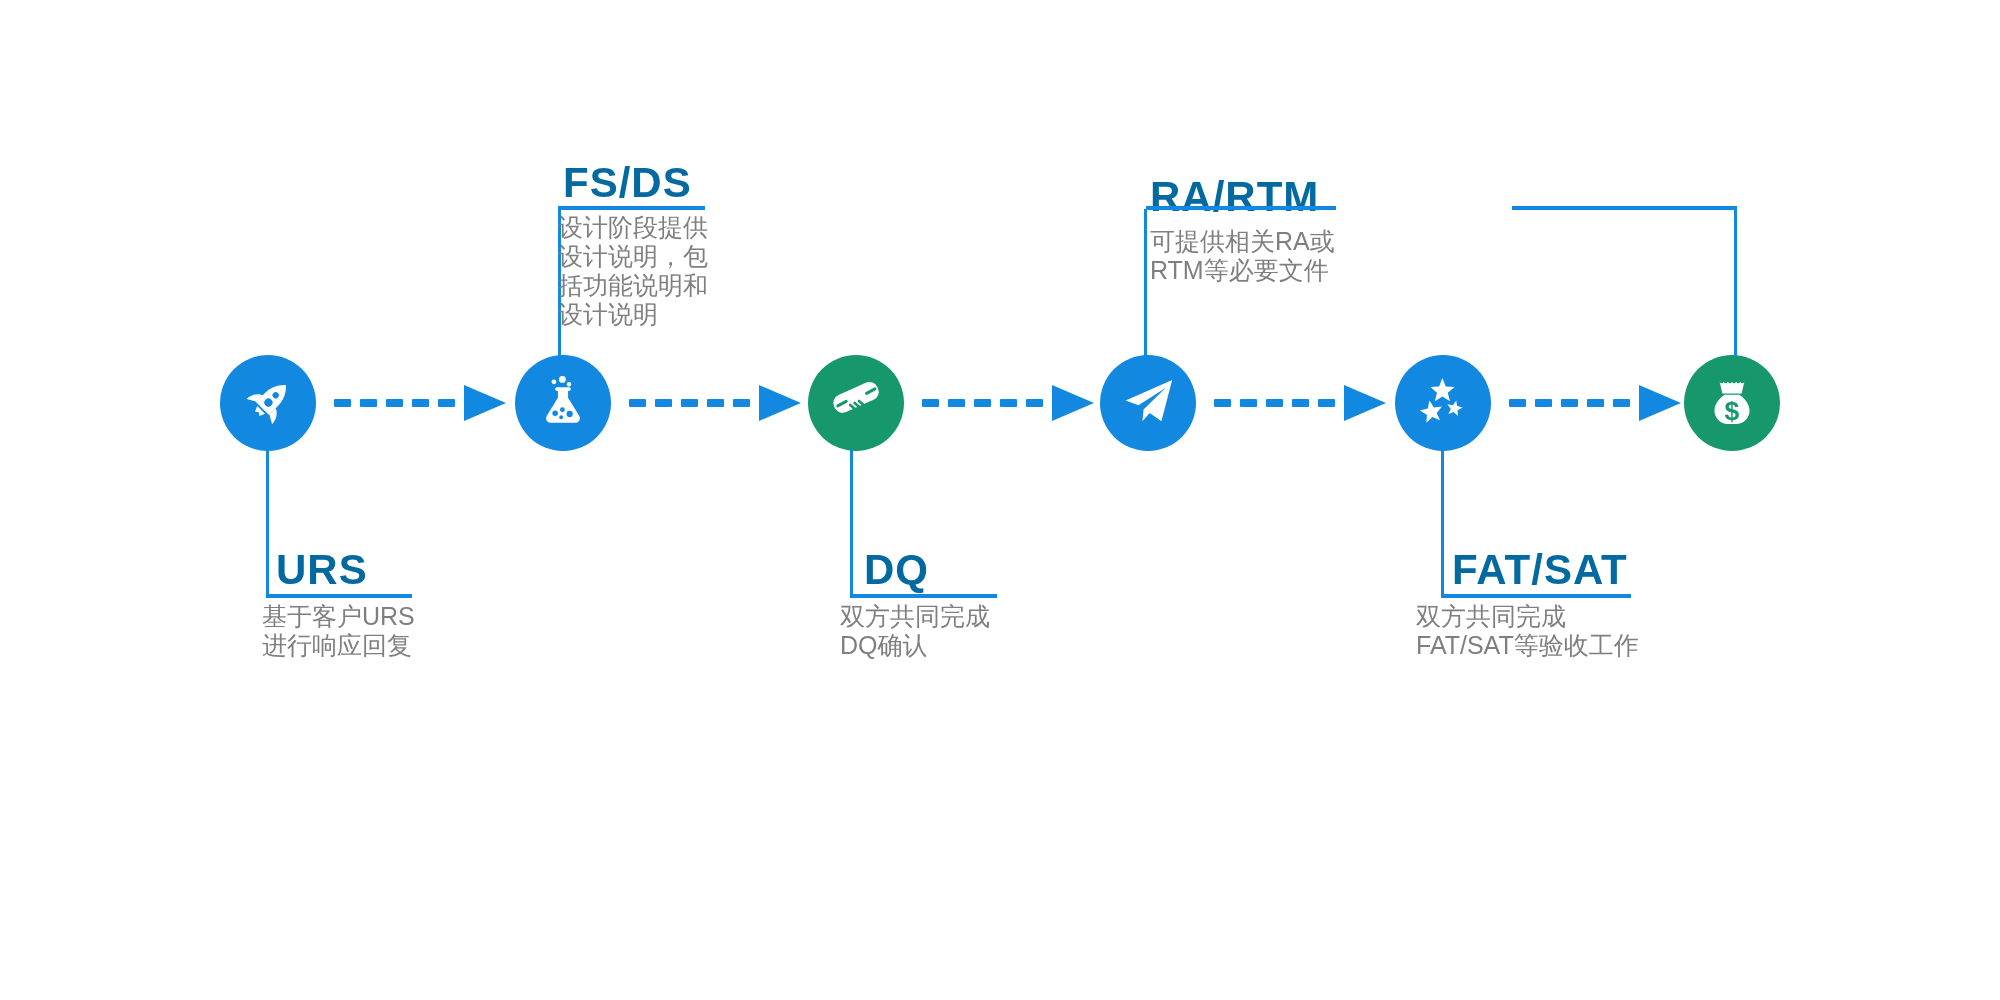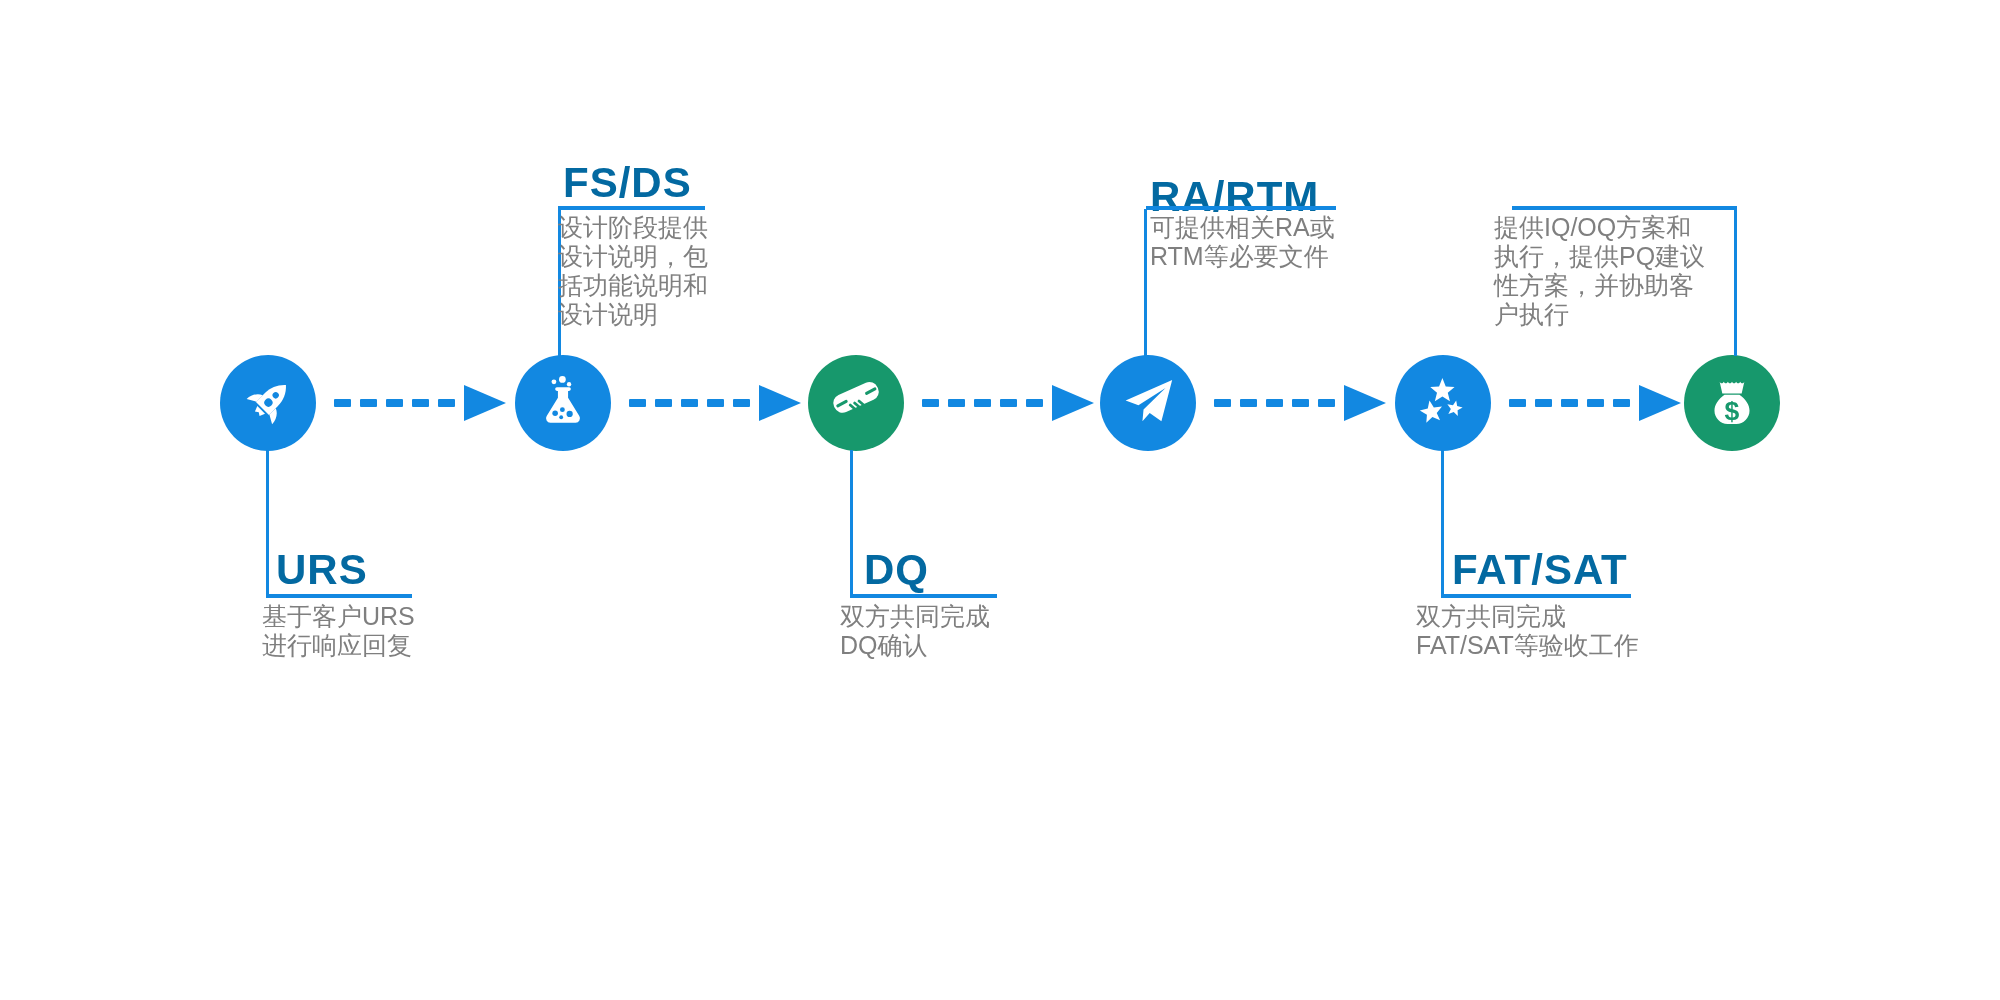--- a/index.html
+++ b/index.html
@@ -122,21 +122,21 @@
   </div>
 
   <div class="circle" style="left: 1100px; top: 355px; background: rgb(18, 136, 225);">
     <svg width="58" height="58" viewBox="0 0 48 48">
       <path fill="#ffffff" d="M44 5 5.5 22l10.6 3.9L38.5 11.5 20.3 29.4l-.9 9.6 6-6.7 9.7 6.8z"></path>
     </svg>
   </div>
   <div class="vline" style="left:1144px;top:209px;height:147px"></div>
   <div class="title" style="left:1150px;top:176px">RA/RTM</div>
   <div class="underline" style="left:1146px;top:206px;width:190px"></div>
-  <div class="desc" style="left:1150px;top:213px;width:188px">可提供相关RA或
+  <div class="desc" style="left:1150px;top:227px;width:188px">可提供相关RA或
 RTM等必要文件</div>
 
   <div class="arrow" style="left:1214px">
     <span class="dash"></span>
       <span class="dash"></span>
       <span class="dash"></span>
       <span class="dash"></span>
       <span class="dash"></span>
       <i class="head"></i>
   </div>
@@ -167,18 +167,14 @@
 
   <div class="circle" style="left: 1684px; top: 355px; background: rgb(23, 152, 108);">
     <svg width="58" height="58" viewBox="0 0 48 48">
       <path fill="#ffffff" d="M13.8 6.4c1 1.7 2.4 1.7 3.4 0 1 1.7 2.4 1.7 3.4 0 1 1.7 2.4 1.7 3.4 0 1 1.7 2.4 1.7 3.4 0 1 1.7 2.4 1.7 3.4 0 1 1.7 2.4 1.7 3.4 0l-2.2 9.8H16z"></path>
       <path fill="#ffffff" d="M17.8 17.2h12.4c5.2 3.6 8.3 8.3 8.3 13.2 0 6-4.9 10.9-10.9 10.9h-7.2c-6 0-10.9-4.9-10.9-10.9 0-4.9 3.1-9.6 8.3-13.2z"></path>
       <text x="24" y="38" font-size="22" font-weight="bold" fill="#17986C" text-anchor="middle" font-family="Liberation Sans, sans-serif">$</text>
     </svg>
   </div>
   <div class="vline" style="left:1734px;top:209px;height:147px"></div>
   <div class="underline" style="left:1512px;top:206px;width:225px"></div>
-  <div class="desc" style="left:1494px;top:213px;width:246px">提供IQ/OQ方案和
-执行，提供PQ建议
-性方案，并协助客
-户执行</div>
 
 </div>
 
 </body></html>

